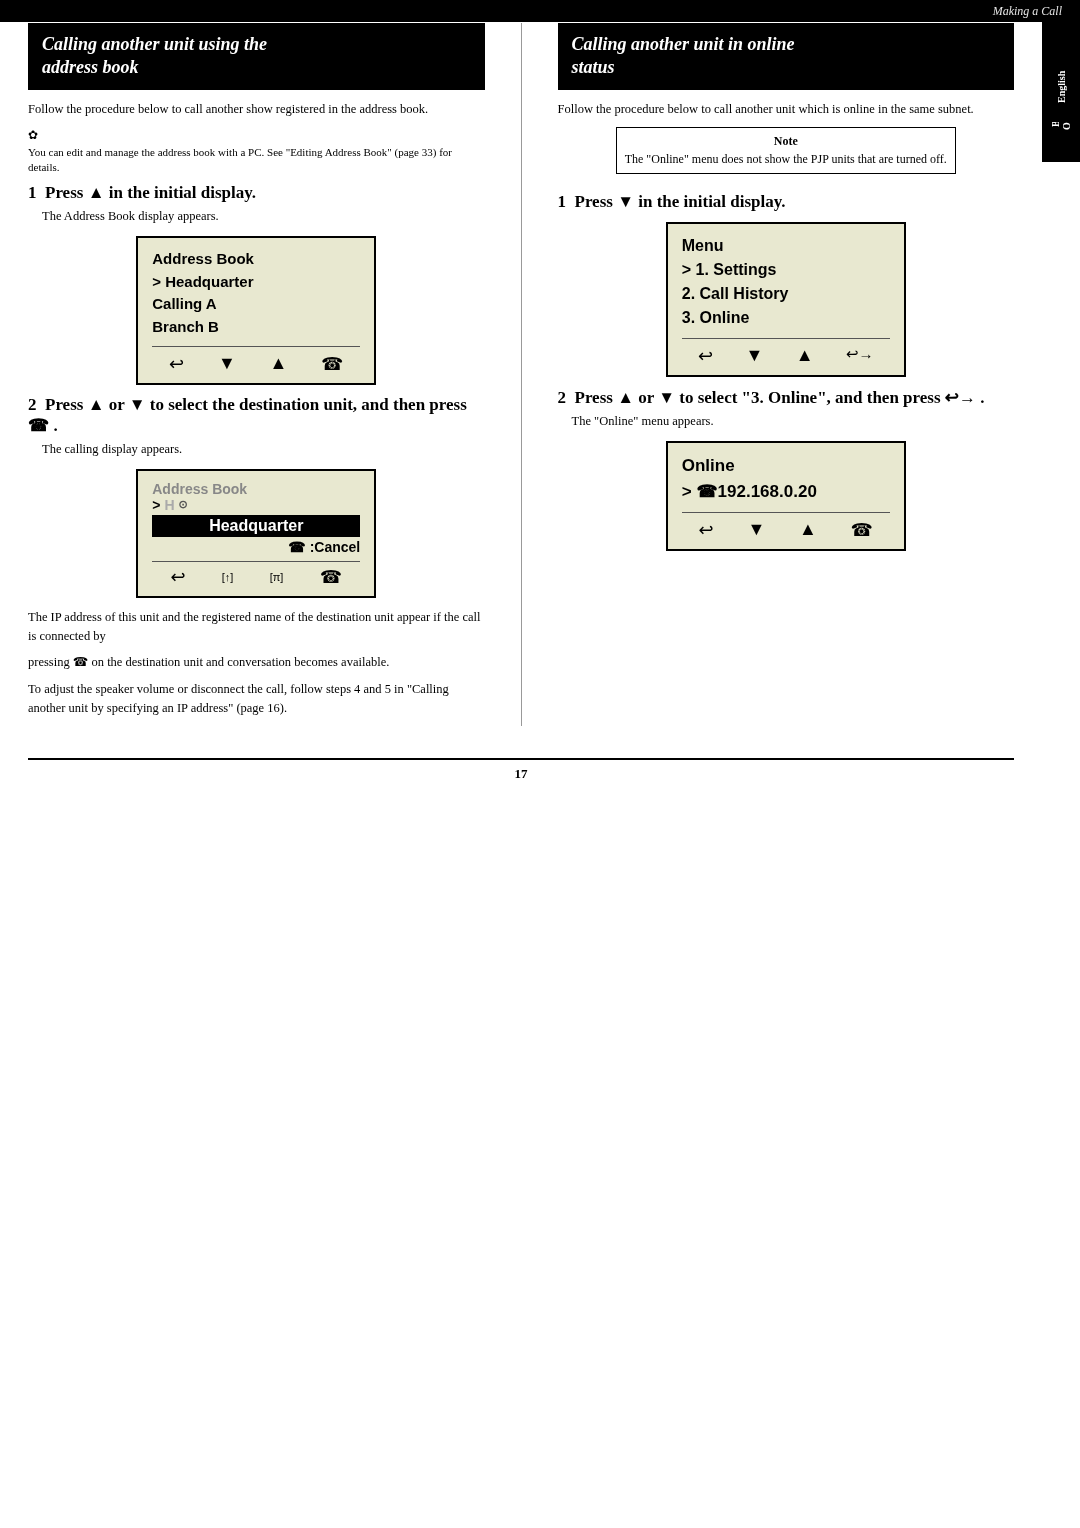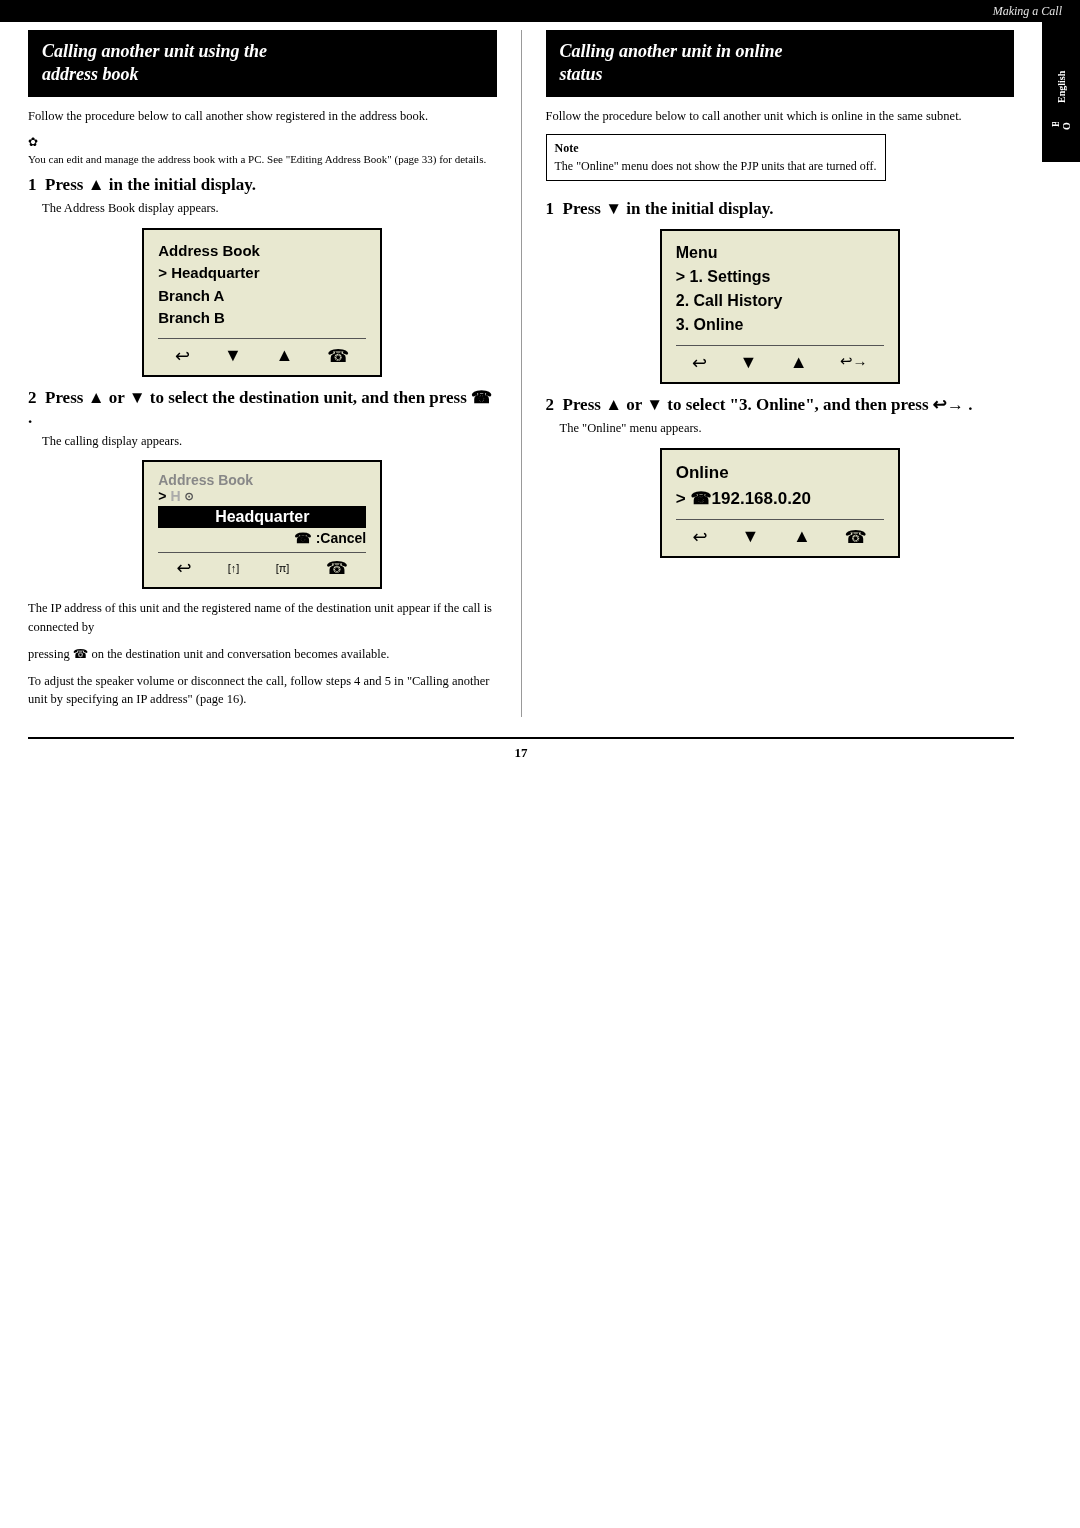--- a/index.html
+++ b/index.html
@@ -74,22 +74,22 @@
 
     
     .main-content {
       margin: 0 38px 0 0;
       padding: 0 28px 40px 28px;
     }
 
     
     .columns {
       display: flex;
-      gap: 24px;
-      margin-top: 8px;
+      gap: 36px;
+      margin-top: 1px;
     }
     .col-left {
       flex: 1;
       min-width: 0;
     }
     .col-right {
       flex: 1;
       min-width: 0;
     }
 
@@ -218,21 +218,21 @@
       width: 1px;
       background: #999;
       margin: 0;
     }
 
     
     .page-num {
       text-align: center;
       font-size: 13px;
       font-weight: bold;
-      margin-top: 20px;
+      margin-top: 32px;
       border-top: 2px solid #000;
       padding-top: 6px;
     }
 
     
     .snowflake-note {
       font-size: 11px;
       line-height: 1.4;
       margin-bottom: 8px;
     }
@@ -285,21 +285,21 @@
           <span class="step-num">1</span>&nbsp;
           <span>Press ▲ in the initial display.</span>
         </div>
         <div class="step-sub">The Address Book display appears.</div>
       </div>
 
       
       <div class="lcd-display lcd-addr-1">
         <div class="lcd-line">Address Book</div>
         <div class="lcd-line">&gt; Headquarter</div>
-        <div class="lcd-line">Branch A</div>
+        <div class="lcd-line">Calling A</div>
         <div class="lcd-line">Branch B</div>
         <div class="lcd-controls">
           <span class="lcd-btn">↩</span>
           <span class="lcd-btn">▼</span>
           <span class="lcd-btn">▲</span>
           <span class="lcd-btn">☎</span>
         </div>
       </div>
 
       
@@ -359,21 +359,21 @@
 
       <div class="section-header">
         <h2>
           <span>Calling another unit in online</span><br>
           <span>status</span>
         </h2>
       </div>
 
       <p class="body-text">Follow the procedure below to call another unit which is online in the same subnet.</p>
 
-      <div style="margin-bottom:10px;">
+      <div style="margin-bottom:10px;text-align:center;">
         <div class="note-box">
           <div class="note-label">Note</div>
           <div class="note-text">The "Online" menu does not show the PJP units that are turned off.</div>
         </div>
       </div>
 
       <div class="step">
         <div class="step-header">
           <span class="step-num">1</span>&nbsp;
           <span>Press ▼ in the initial display.</span>

